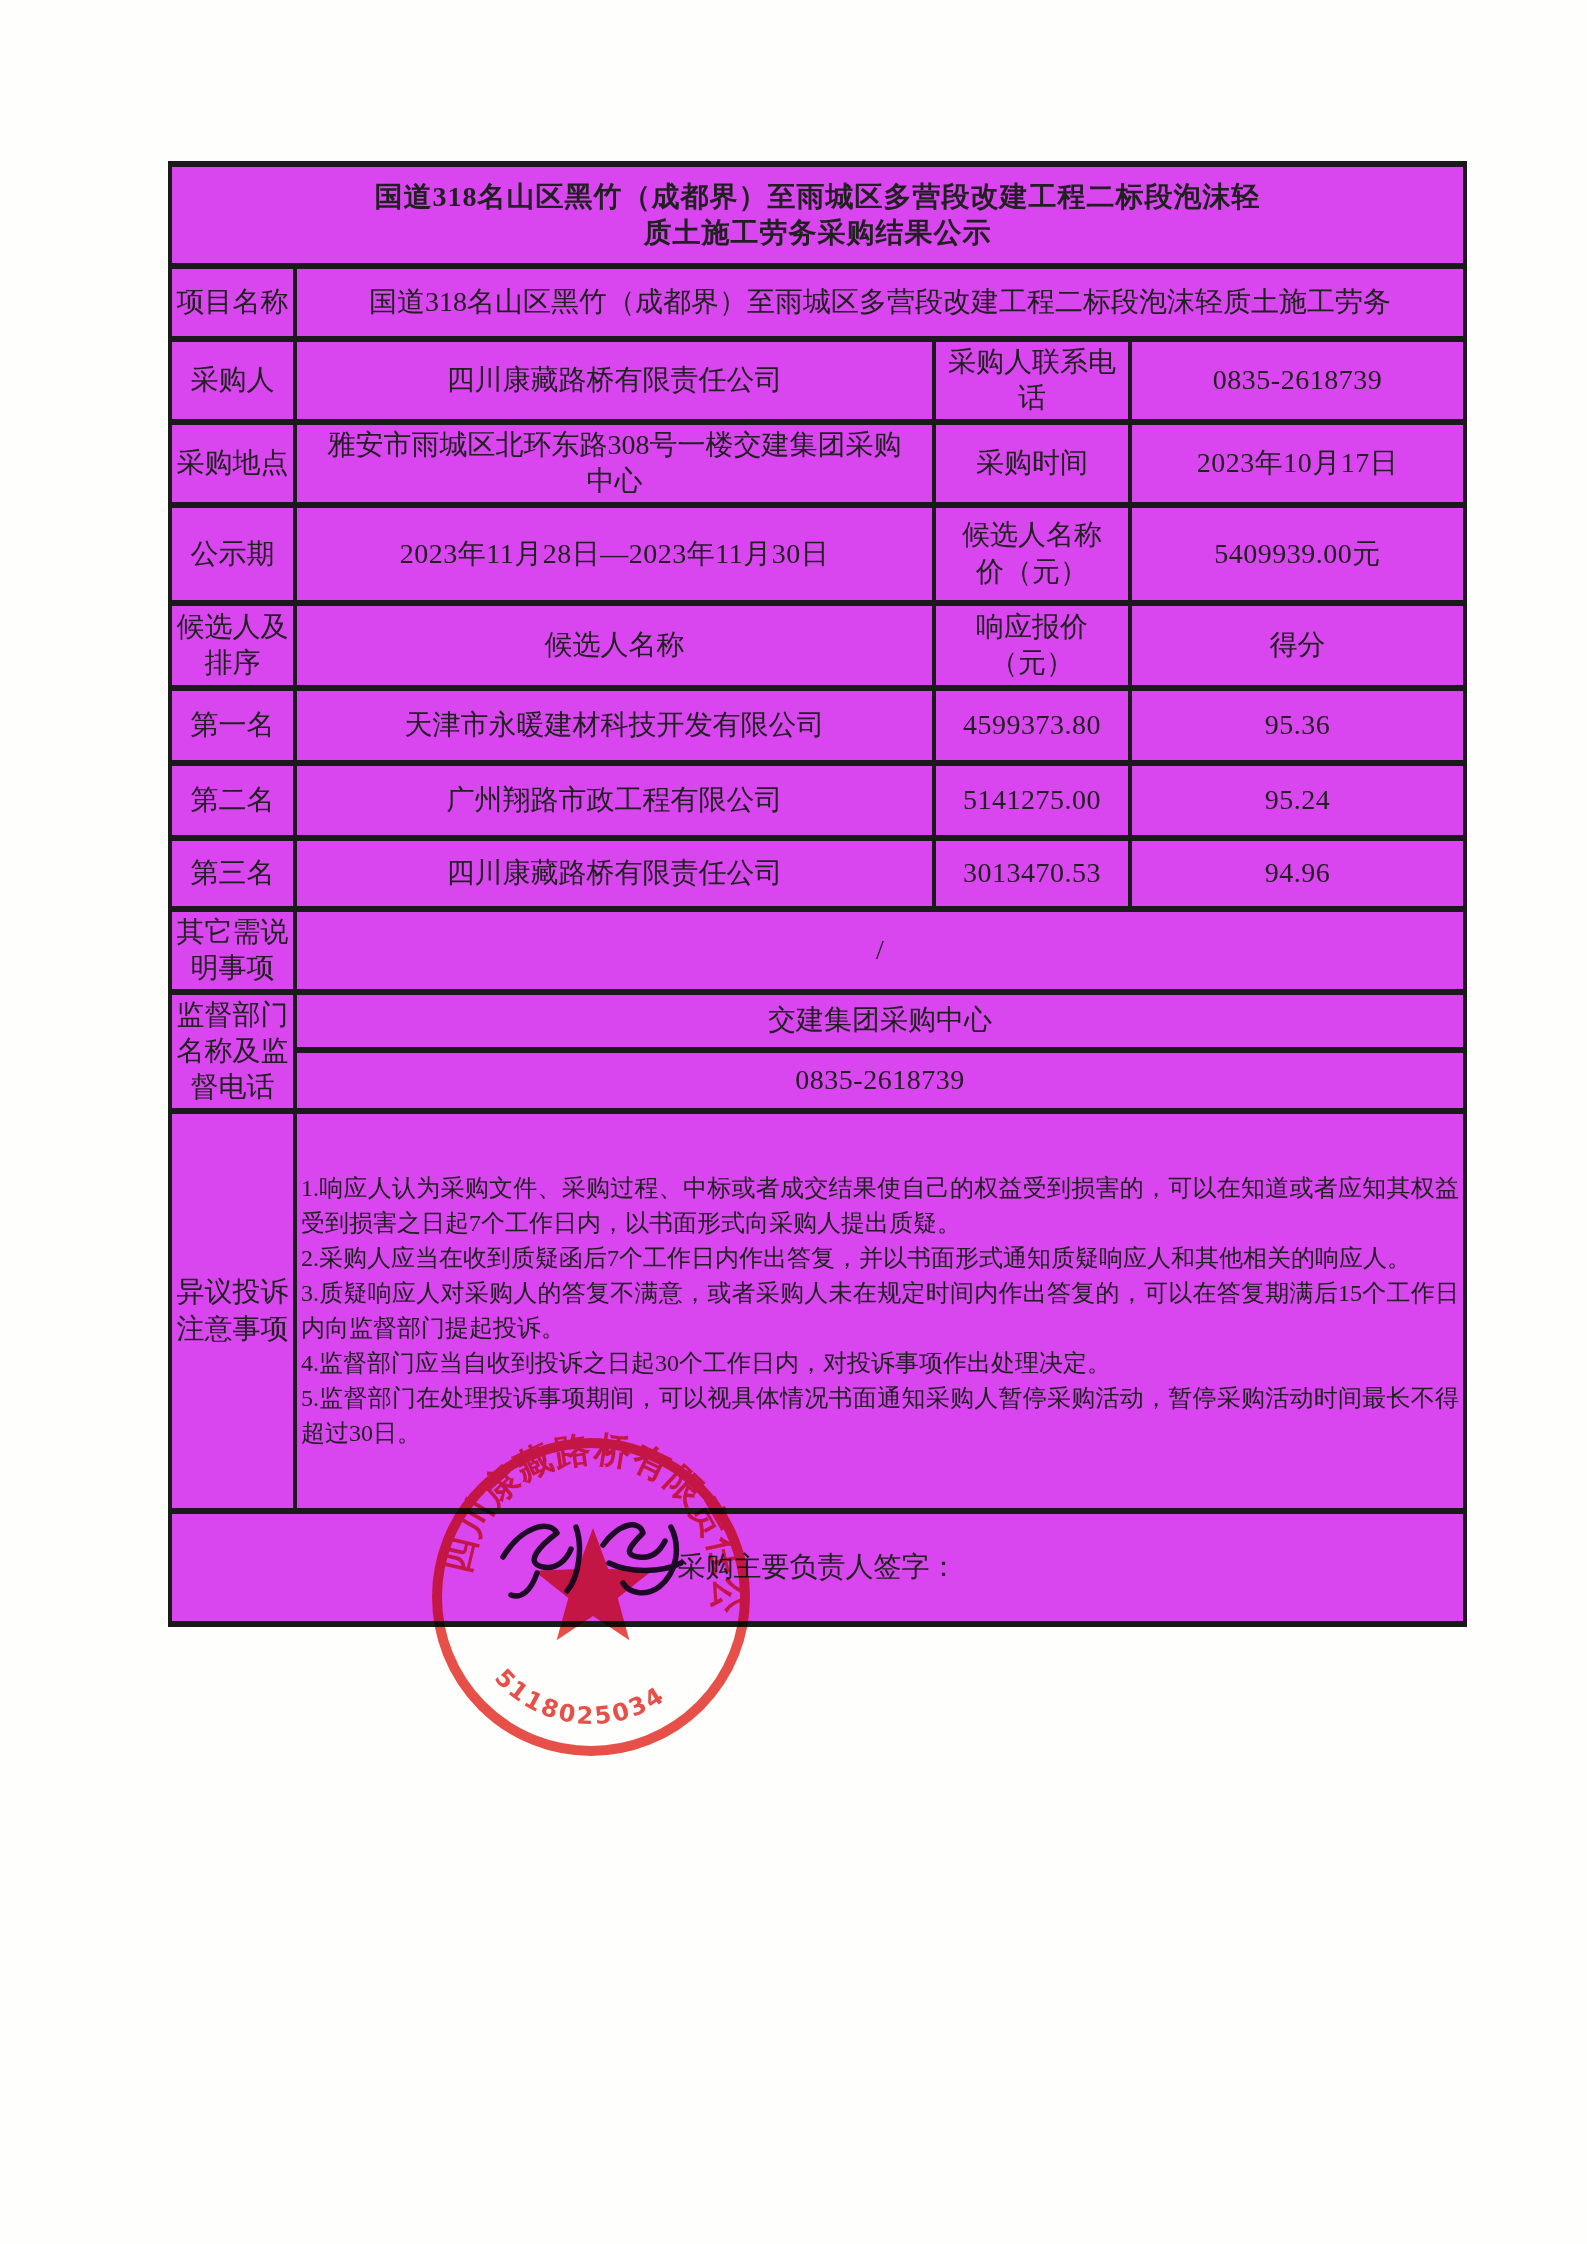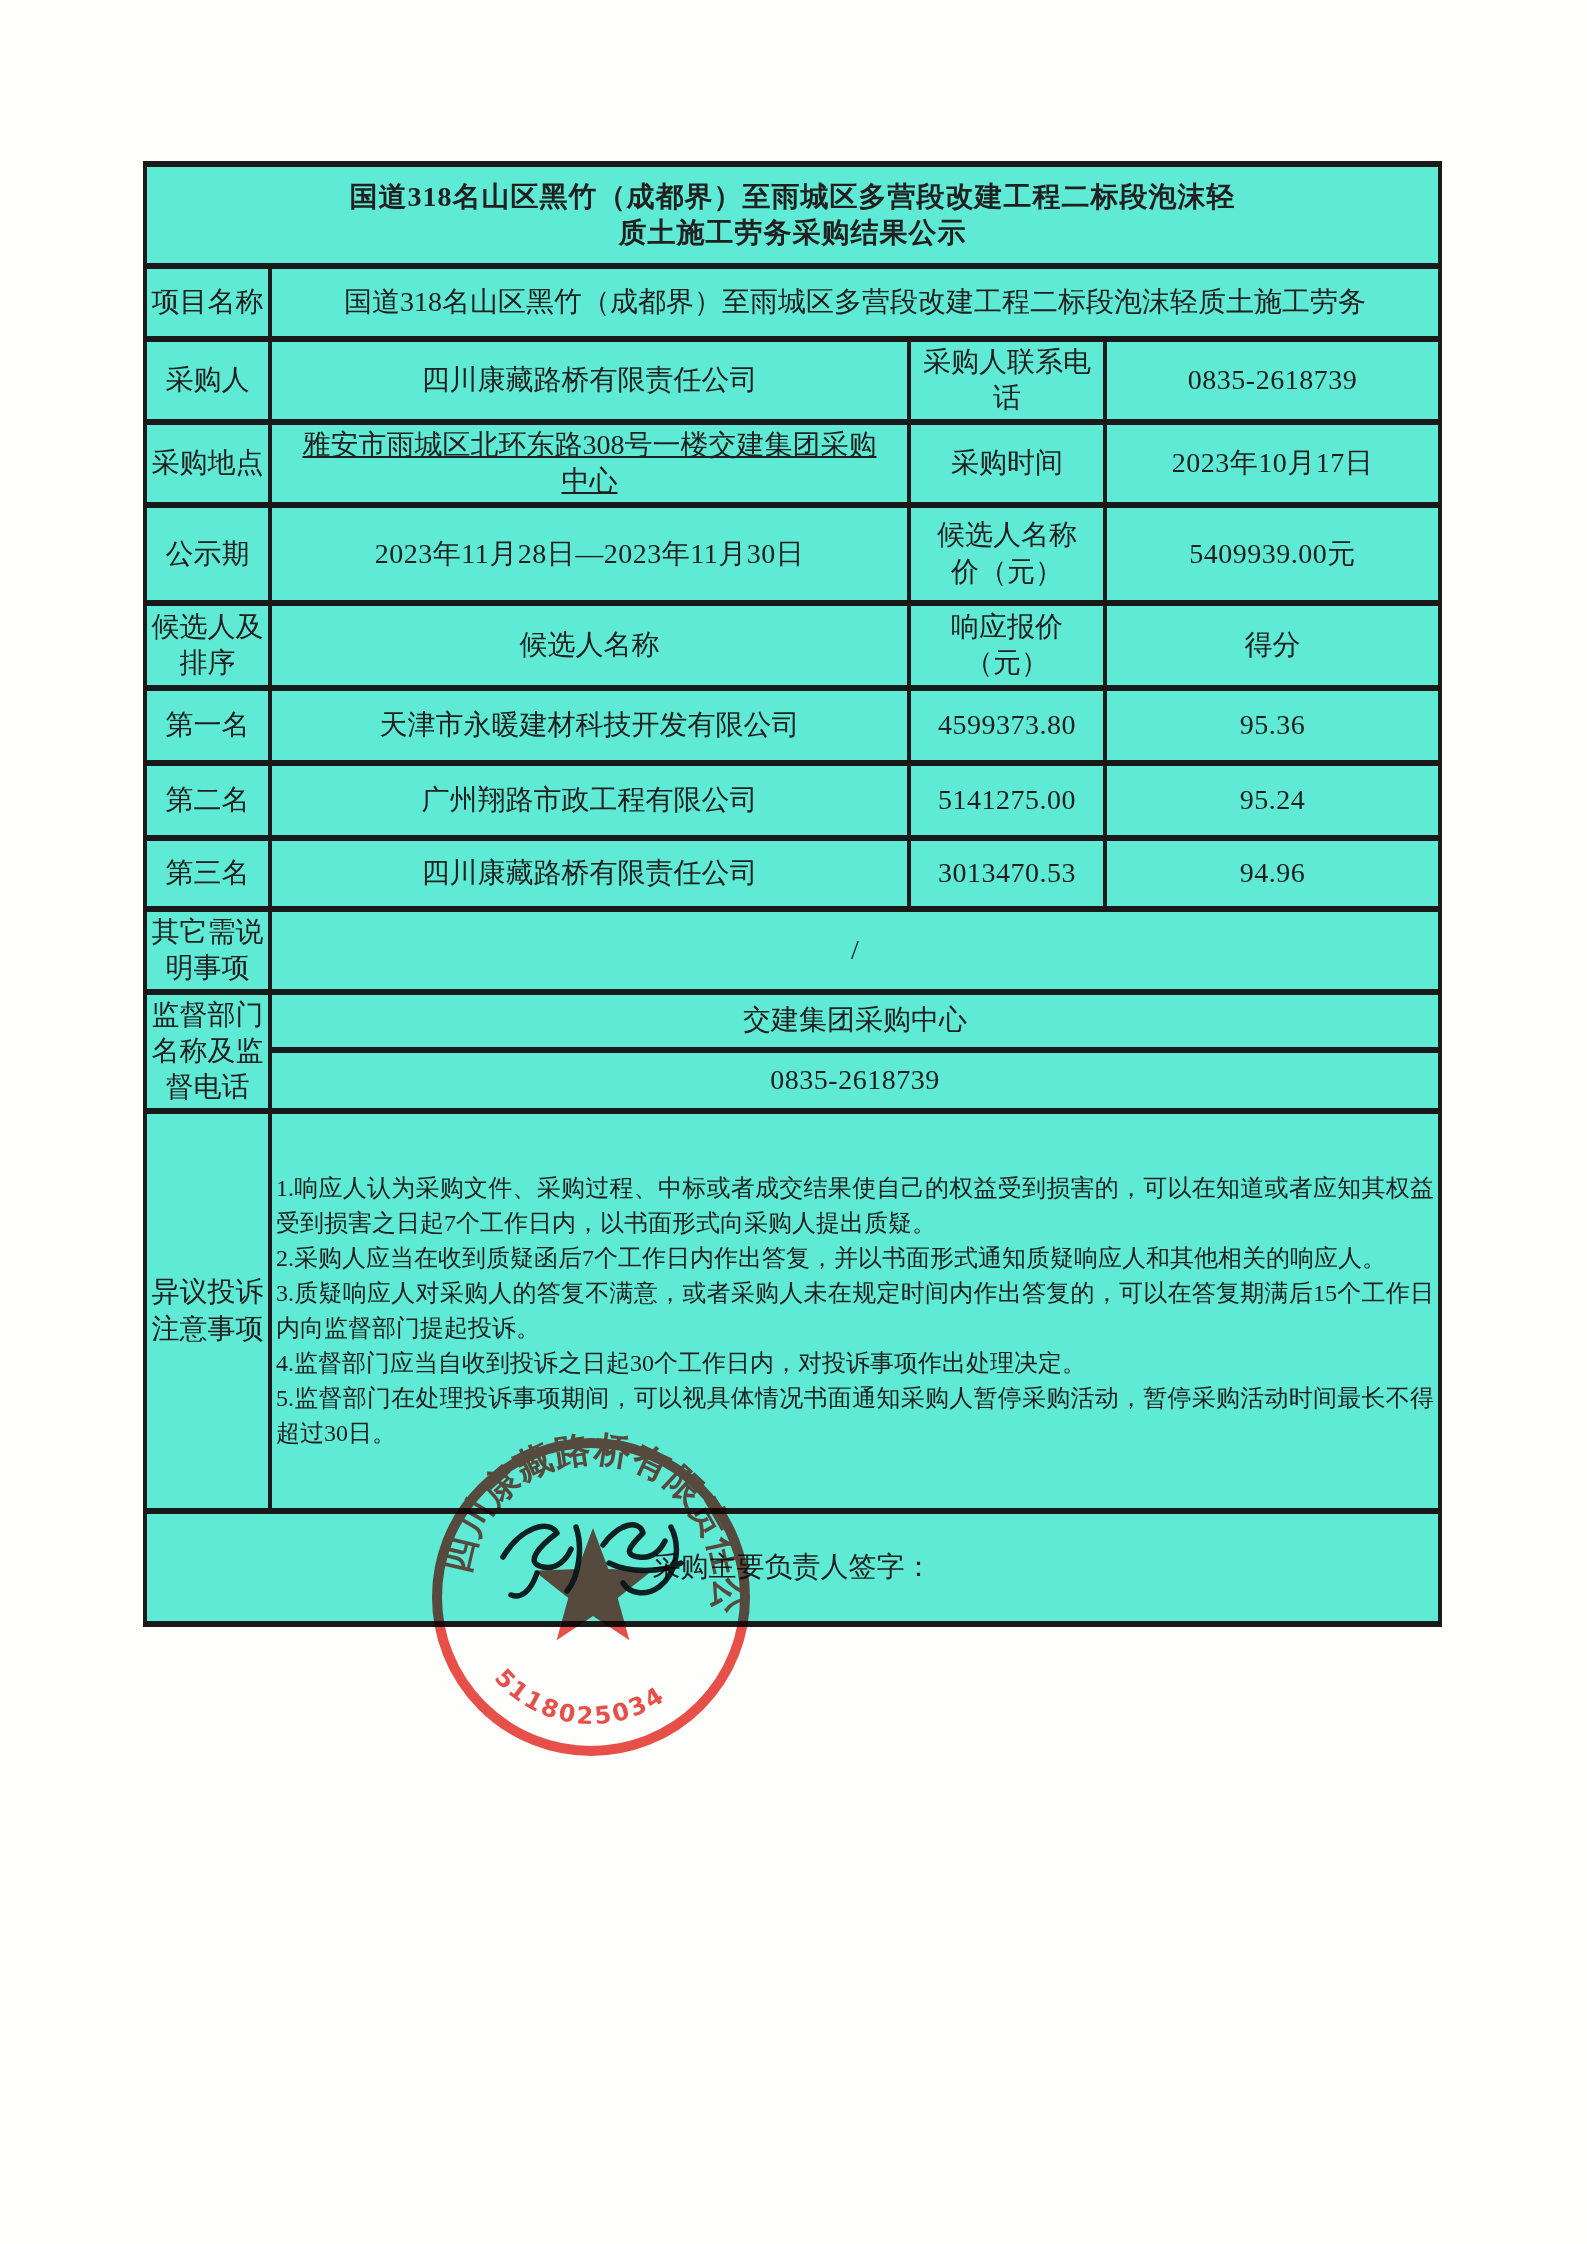--- a/index.html
+++ b/index.html
@@ -6,25 +6,25 @@
   body{
     width:1587px;height:2244px;
     background:#ffffff;
     position:relative;
     overflow:hidden;
     font-family:"Liberation Serif","DejaVu Serif",serif;
     color:#1b1b1b;
   }
   .page{position:absolute;inset:0;background:#fefefd;}
   table.doc{
-    position:absolute;left:143px;top:161px;
+    position:absolute;left:168px;top:161px;
     width:1295px;
     border-collapse:collapse;
     table-layout:fixed;
-    background:#5eead4;
+    background:#d946ef;
   }
   table.doc td{
     border:4px solid #1a1a1a;
     border-top-width:6px;
     border-bottom-width:6px;
     vertical-align:middle;
     text-align:center;
     font-size:28px;
     line-height:1.3;
     padding:2px 4px;
@@ -33,21 +33,21 @@
   }
   td.title-cell{
     font-size:36px;
     font-weight:bold;
     letter-spacing:1px;
     line-height:1.35;
     white-space:pre-line;
     color:#151515;
   }
   td.prewrap{white-space:pre-line;}
-  td.left{text-align:left;padding-left:5px;padding-right:6px;text-decoration:underline;}
+  td.left{text-align:left;padding-left:5px;padding-right:6px;}
   td.num{letter-spacing:0.5px;}
   td.objection-cell{
     text-align:left;
     vertical-align:middle;
     padding:16px 12px 16px 5px;
   }
   .obj-item{
     font-size:24px;
     line-height:35px;
     text-align:justify;

